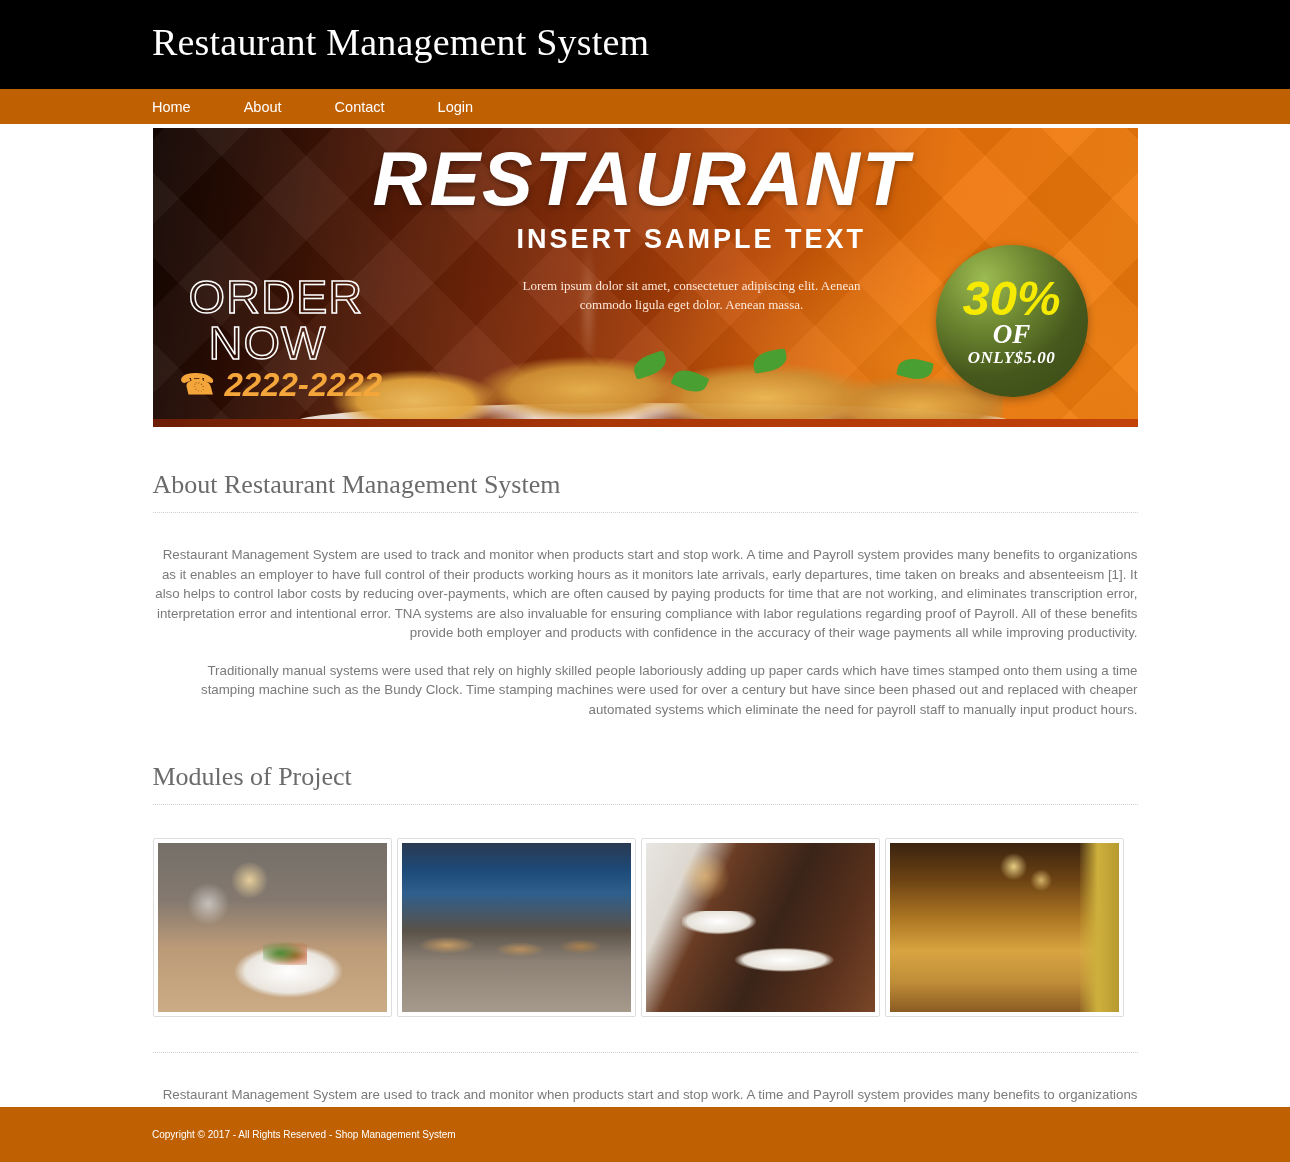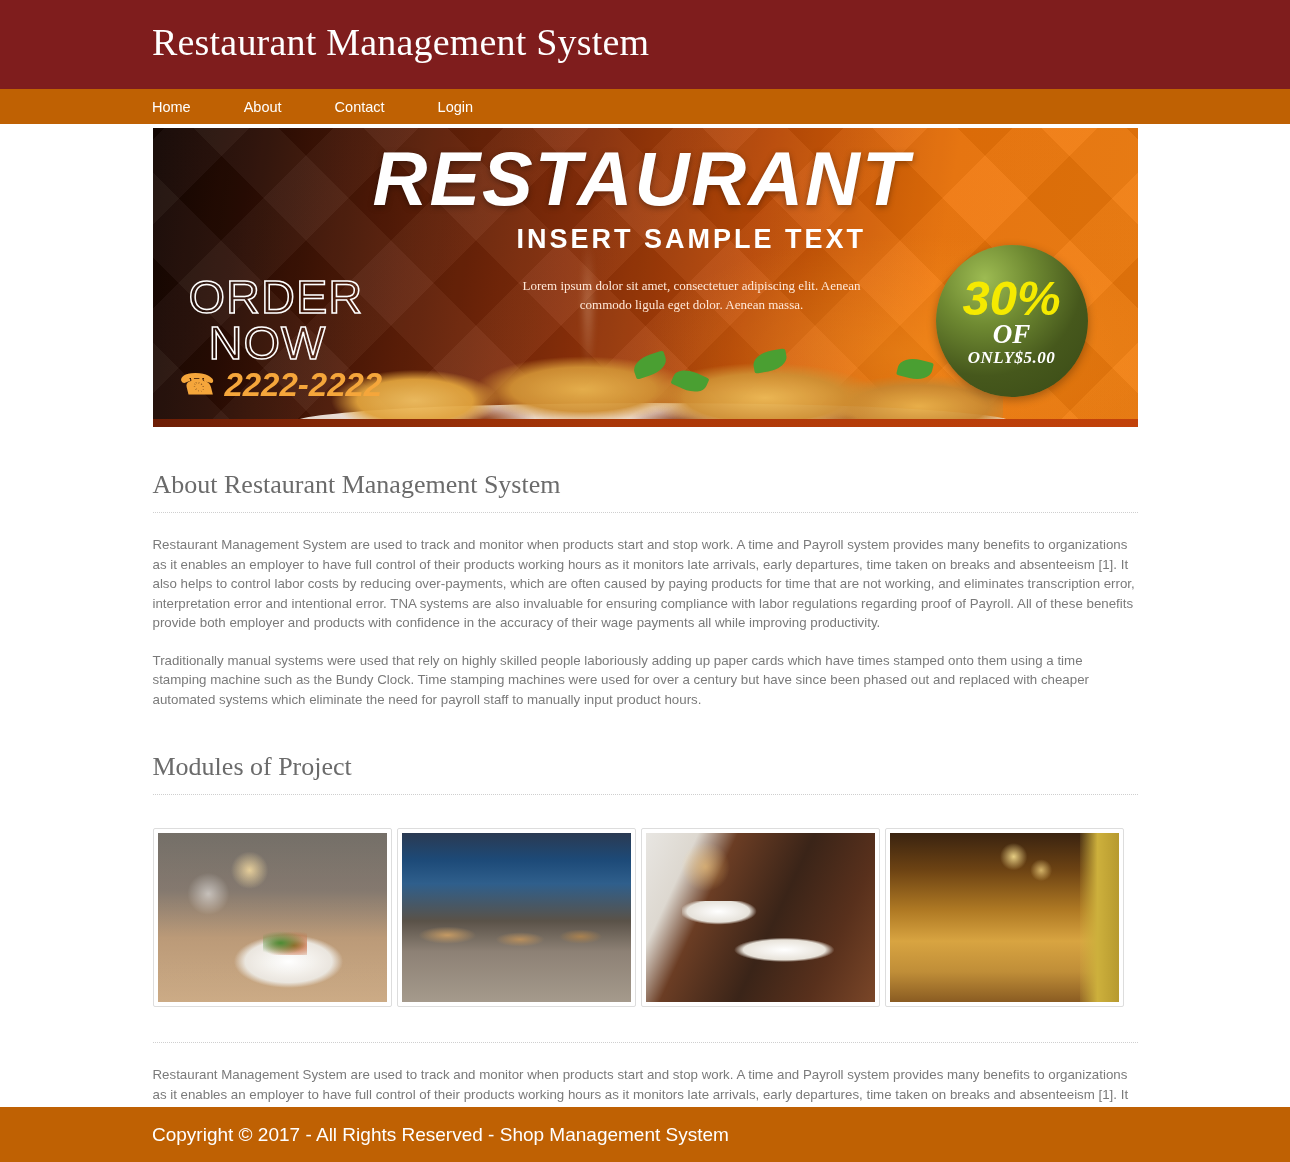--- a/index.html
+++ b/index.html
@@ -12,21 +12,21 @@
   body {
     width: 1290px;
     height: 1162px;
     overflow: hidden;
     font-family: "Liberation Sans", sans-serif;
     color: #777777;
   }
 
   
   .site-header {
-    background: #7f1d1d;
+    background: #000000;
     height: 89px;
     width: 100%;
     position: relative;
   }
   .site-title {
     position: absolute;
     left: 152px;
     top: 18px;
     margin: 0;
     font-family: "Liberation Serif", serif;
@@ -270,22 +270,22 @@
     margin: 41px 0 0 0;
     padding-bottom: 10px;
     border-bottom: 1px dotted #cfcfcf;
   }
 
   
   .body-text {
     font-size: 13.3px;
     line-height: 19.5px;
     color: #7a7a7a;
-    margin: 22px 0 0 0;
-    text-align: left;
+    margin: 32px 0 0 0;
+    text-align: right;
   }
   .body-text + .body-text { margin-top: 18px; }
 
   
   .thumb-row {
     display: flex;
     gap: 0;
     margin-top: 33px;
   }
   .thumb {
@@ -383,21 +383,21 @@
     bottom: 0;
     width: 100%;
     height: 55px;
     background: #BF6103;
     display: flex;
     align-items: center;
     padding-left: 152px;
   }
   .footer-text {
     color: #ffffff;
-    font-size: 19px;
+    font-size: 10px;
     line-height: 18px;
   }
   .page {
     position: relative;
     width: 1290px;
     height: 1162px;
   }
 </style>
 </head>
 <body>

